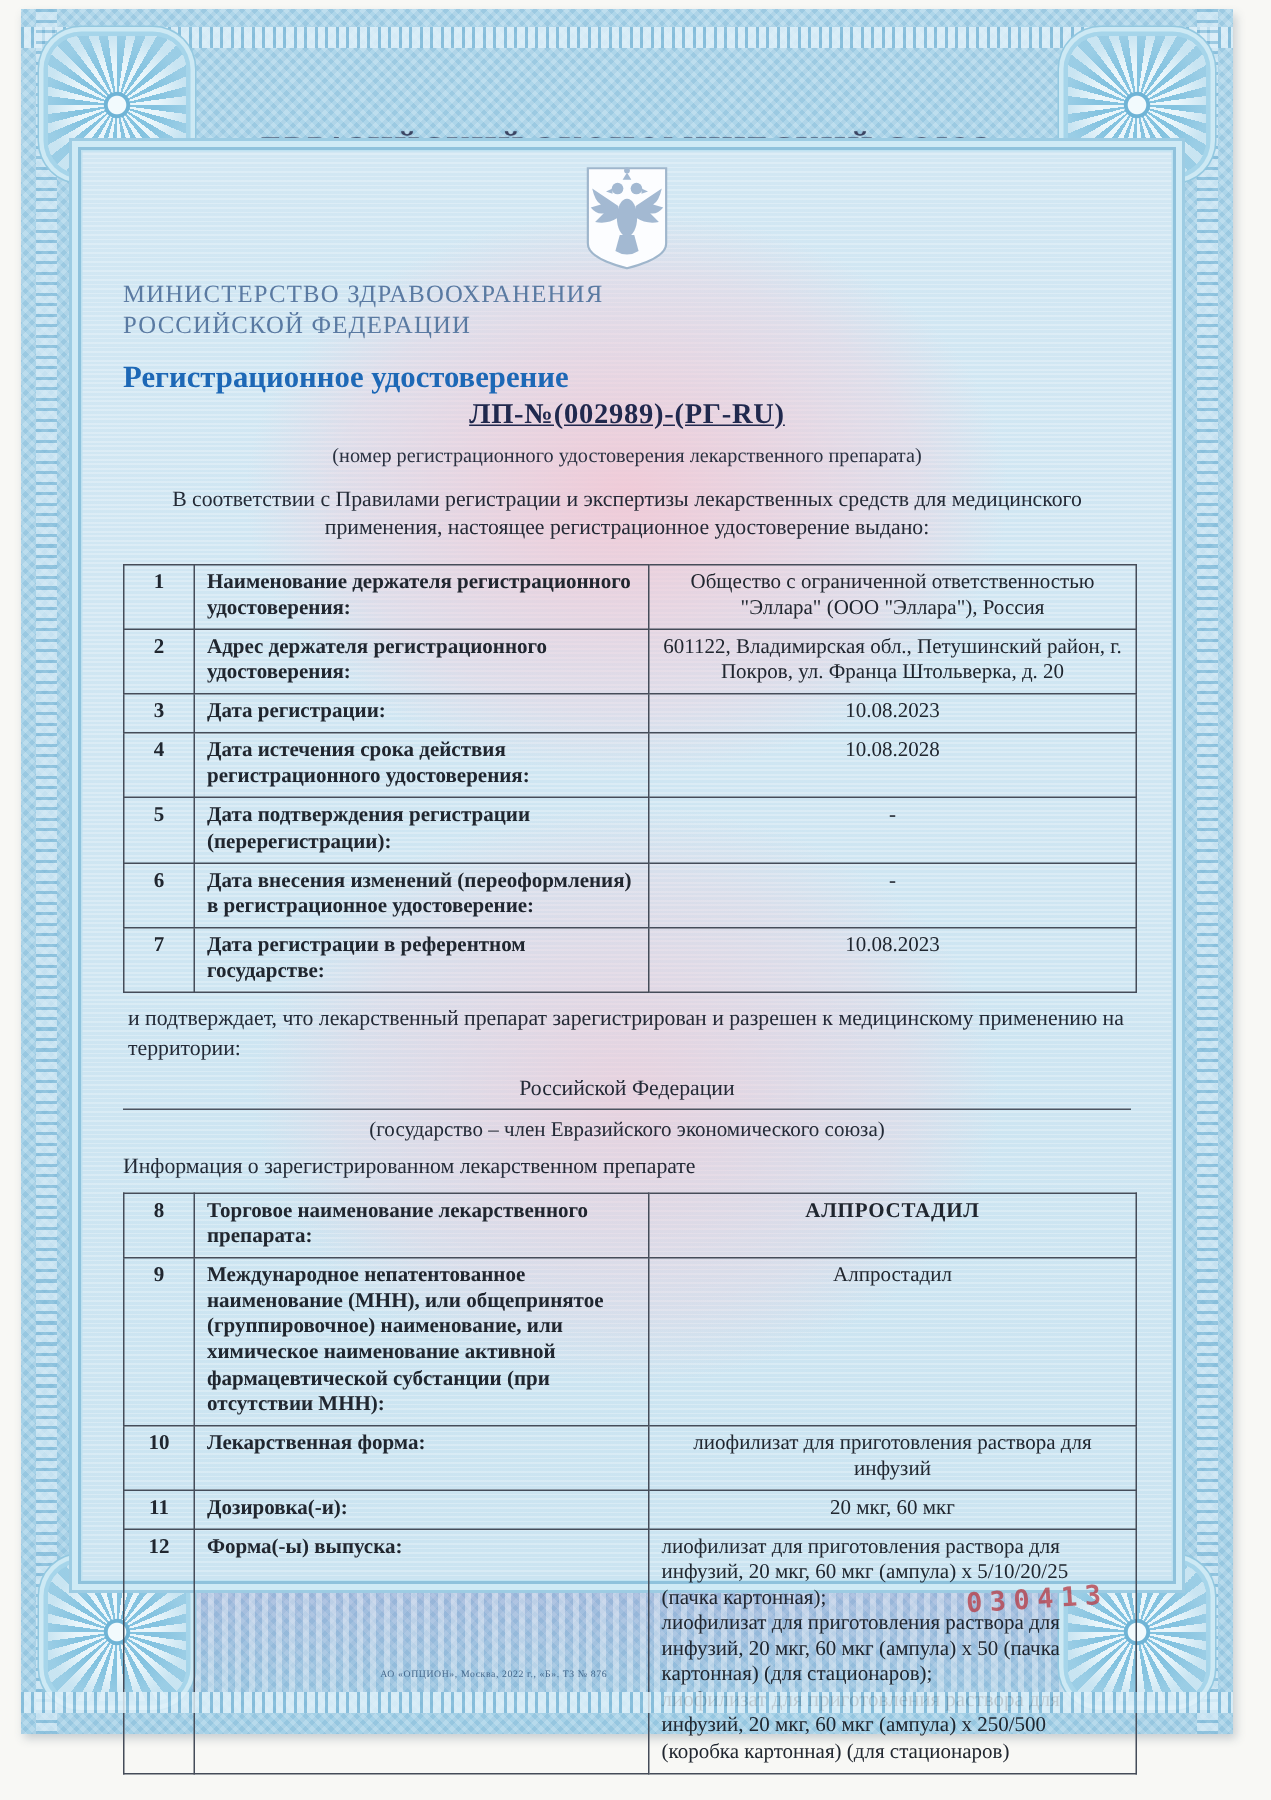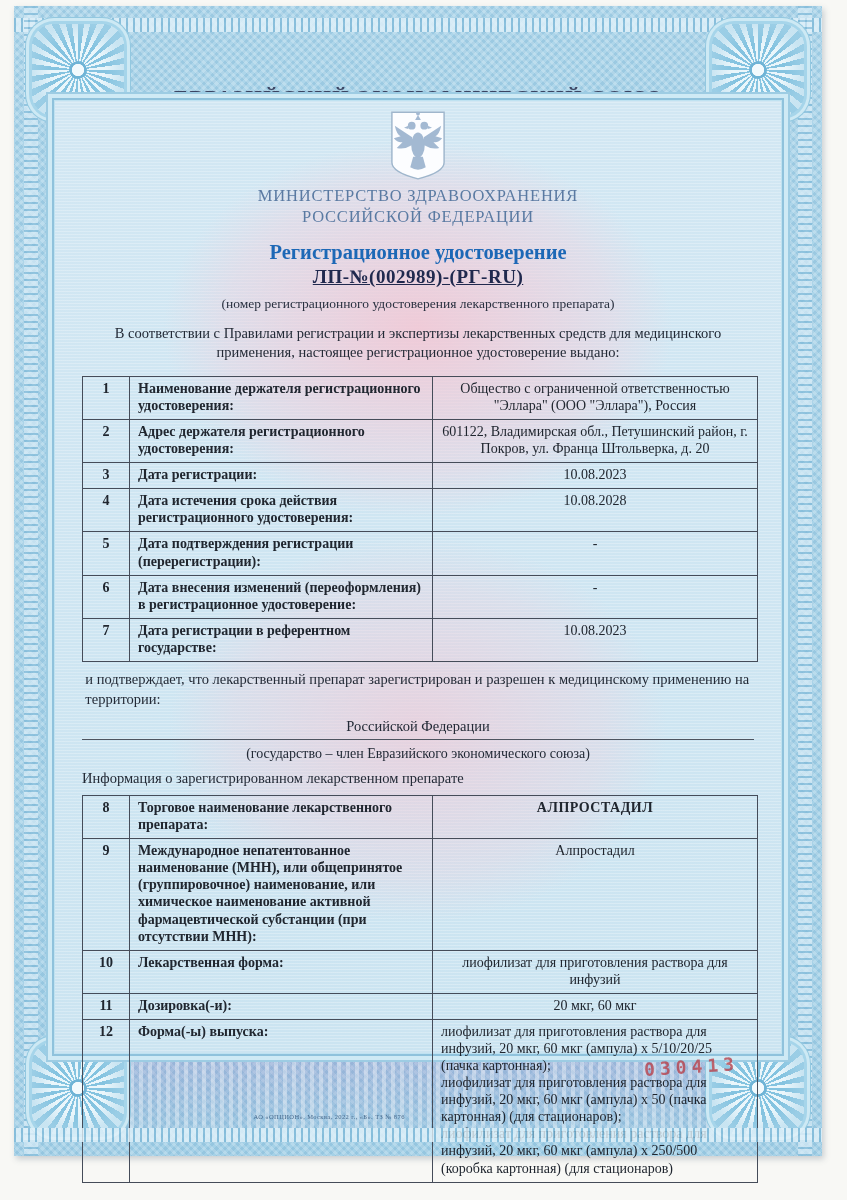--- a/index.html
+++ b/index.html
@@ -67,25 +67,25 @@
       radial-gradient(46% 26% at 50% 24%, rgba(244,198,211,.85), rgba(244,205,218,.35) 58%, rgba(244,205,218,0) 76%),
       radial-gradient(44% 26% at 50% 66%, rgba(243,200,213,.65), rgba(243,205,218,.28) 58%, rgba(243,205,218,0) 78%),
       repeating-linear-gradient(0deg, rgba(255,255,255,.25) 0 1px, rgba(255,255,255,0) 1px 3px),
       linear-gradient(#d2e7f3,#cbe4f1);
     padding:0 28px;box-sizing:border-box;
   }
   
   .emblem{width:58px;height:72px;margin:10px auto 4px;display:block;}
   
   .ministry{
-    text-align:center;color:#5a7aa2;font-size:16.5px;line-height:1.26;
+    color:#5a7aa2;font-size:16.5px;line-height:1.26;
     letter-spacing:.8px;margin-top:2px;
   }
   .doc-title{
-    text-align:center;color:#1d68b6;font-weight:bold;font-size:20.5px;line-height:1.28;
+    color:#1d68b6;font-weight:bold;font-size:20.5px;line-height:1.28;
     margin-top:11px;
   }
   .reg-number{
     text-align:center;color:#20294e;font-weight:bold;font-size:19px;margin-top:1px;
     text-decoration:underline;letter-spacing:.5px;
   }
   .caption{ text-align:center;color:#2a3140;font-size:13.5px;margin-top:8px; }
   .intro{ text-align:center;color:#232a36;font-size:14.5px;line-height:1.35;margin:12px auto 0;width:96%; }
   
   table.reg{

